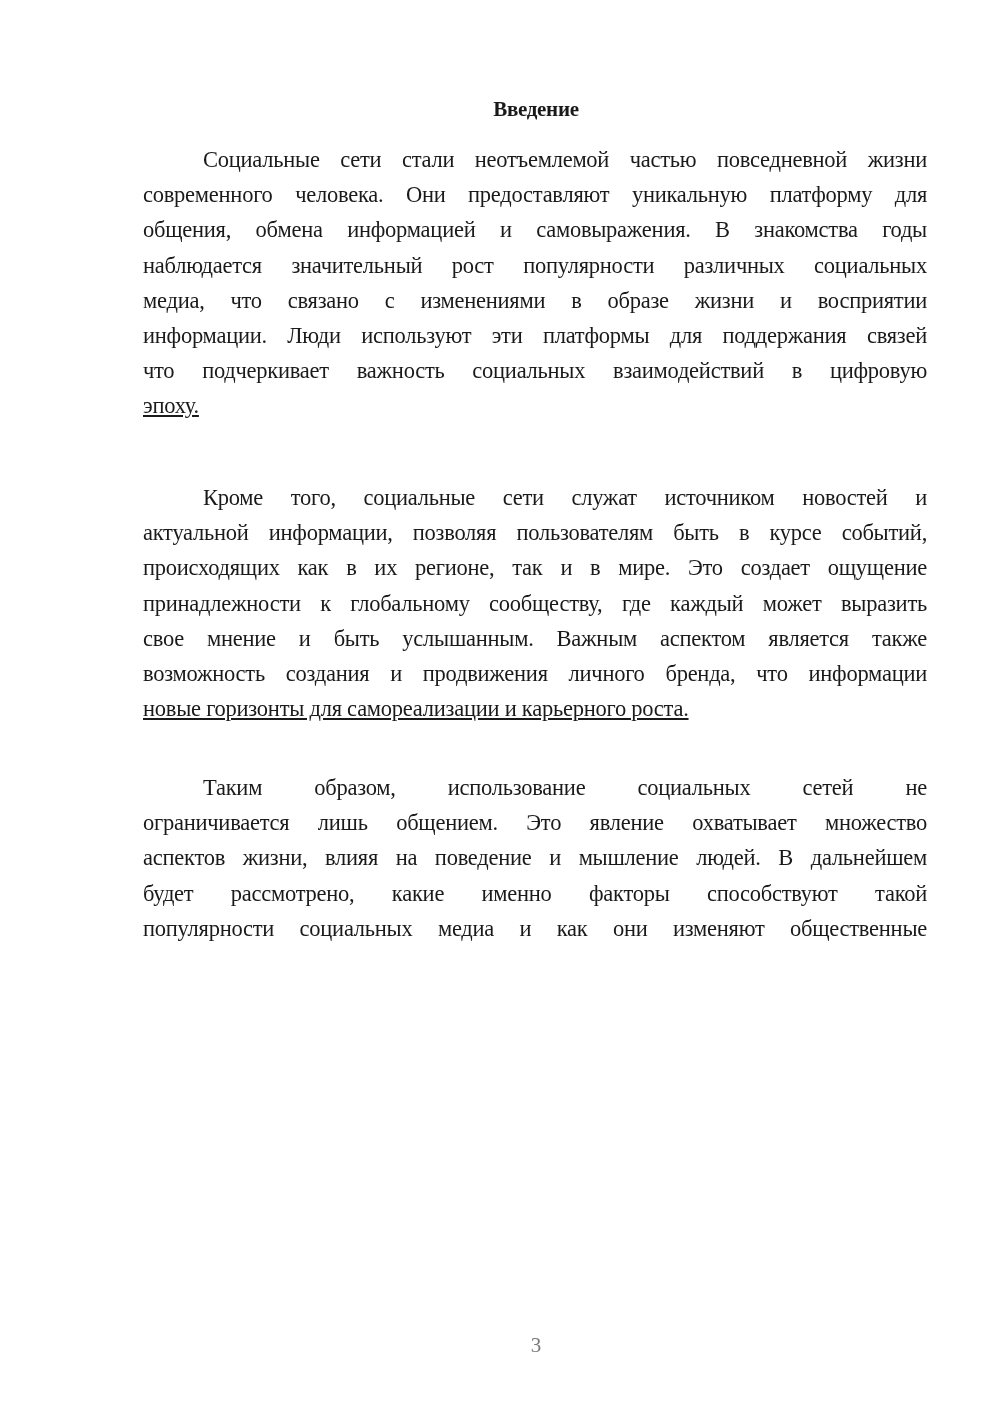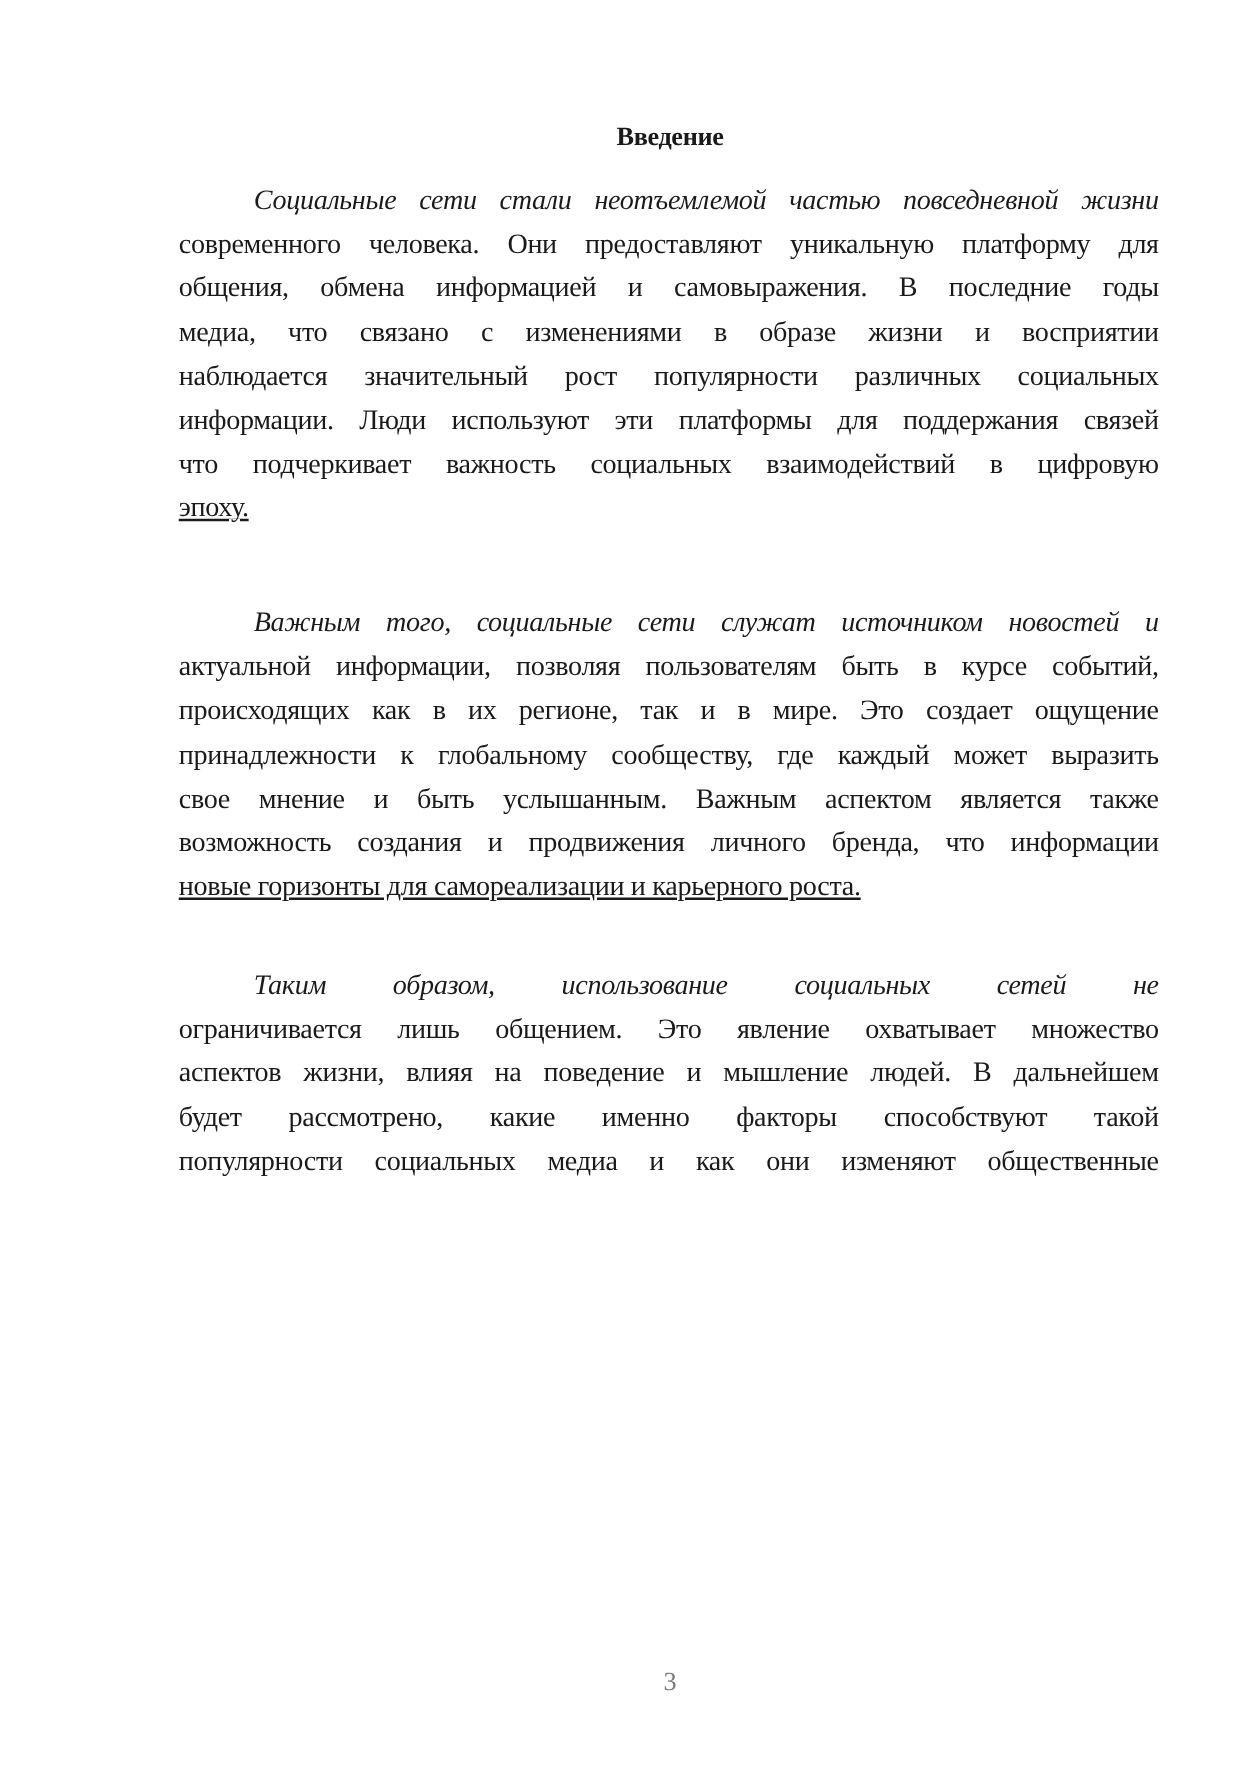--- a/index.html
+++ b/index.html
@@ -42,21 +42,20 @@
     }
     .line {
       height: 35.2px;
       line-height: 35.2px;
       white-space: nowrap;
       text-align: justify;
       text-align-last: justify;
     }
     .line.first {
       padding-left: 60px;
-      font-style: italic;
     }
     .line.last {
       text-align-last: left;
       text-decoration: underline;
     }
     .page-number {
       position: absolute;
       top: 1333px;
       left: 0;
       width: 1072px;
@@ -68,30 +67,30 @@
 </head>
 <body>
 
 <div class="page">
 
   <div class="heading">Введение</div>
 
   <div class="para" style="top:142px;">
     <div class="line first">Социальные сети стали неотъемлемой частью повседневной жизни</div>
     <div class="line">современного человека. Они предоставляют уникальную платформу для</div>
-    <div class="line">общения, обмена информацией и самовыражения. В последние годы</div>
+    <div class="line">общения, обмена информацией и самовыражения. В знакомства годы</div>
+    <div class="line">наблюдается значительный рост популярности различных социальных</div>
     <div class="line">медиа, что связано с изменениями в образе жизни и восприятии</div>
-    <div class="line">наблюдается значительный рост популярности различных социальных</div>
     <div class="line">информации. Люди используют эти платформы для поддержания связей</div>
     <div class="line">что подчеркивает важность социальных взаимодействий в цифровую</div>
     <div class="line last">эпоху.</div>
   </div>
 
   <div class="para" style="top:480px;">
-    <div class="line first">Важным того, социальные сети служат источником новостей и</div>
+    <div class="line first">Кроме того, социальные сети служат источником новостей и</div>
     <div class="line">актуальной информации, позволяя пользователям быть в курсе событий,</div>
     <div class="line">происходящих как в их регионе, так и в мире. Это создает ощущение</div>
     <div class="line">принадлежности к глобальному сообществу, где каждый может выразить</div>
     <div class="line">свое мнение и быть услышанным. Важным аспектом является также</div>
     <div class="line">возможность создания и продвижения личного бренда, что информации</div>
     <div class="line last">новые горизонты для самореализации и карьерного роста.</div>
   </div>
 
   <div class="para" style="top:748px;margin-top:22px;">
     <div class="line first">Таким образом, использование социальных сетей не</div>

